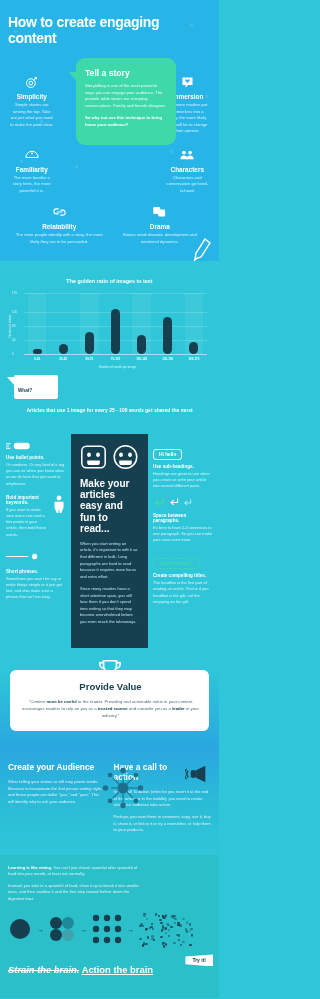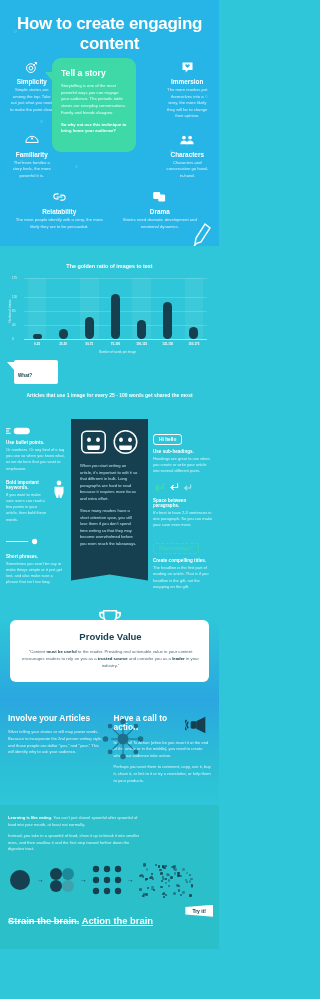--- a/index.html
+++ b/index.html
@@ -20,44 +20,44 @@
     position: relative;
     overflow: hidden;
   }
   .hero-dots { position: absolute; inset: 0; pointer-events: none; opacity: .25; }
   .hero-dots span {
     position: absolute; width: 3px; height: 3px; border-radius: 50%;
     border: 1px solid rgba(255,255,255,.75);
   }
   .hero h1 {
     position: relative;
-    text-align: center;
+    text-align: left;
     color: #ffffff;
-    font-size: 17px;
+    font-size: 14px;
     font-weight: bold;
     letter-spacing: -.3px;
-    margin-bottom: 5px;
+    margin-bottom: 28px;
   }
   .hero-grid {
     position: relative;
     display: grid;
     grid-template-columns: 1fr 1fr;
     column-gap: 108px;
     row-gap: 12px;
   }
   .feat { text-align: center; color: #ffffff; }
   .feat .ic { height: 16px; display: flex; align-items: center; justify-content: center; margin-bottom: 3px; }
   .feat .ic svg { display: block; }
   .feat .ft { font-size: 6.4px; font-weight: bold; margin-bottom: 2px; }
   .feat .fd { font-size: 4.2px; line-height: 1.55; color: #d8f2ff; padding: 0 2px; }
 
   .bubble-wrap {
     position: absolute;
-    left: 52px; top: 58px;
-    width: 84px;
+    left: 76px; top: 58px;
+    width: 100px;
   }
   .bubble {
     background: #3fd9a8;
     border-radius: 9px;
     padding: 10px 9px 12px 9px;
     position: relative;
   }
   .bubble::after {
     content: "";
     position: absolute; left: -7px; top: 14px;
@@ -210,21 +210,21 @@
   .pace-sec p b { color: #ffffff; }
   .flowrow { display: flex; align-items: center; gap: 5px; margin-top: 10px; height: 34px; }
   .arrowg { color: #16404f; font-size: 7px; }
 
   
   .brain-sec {
     background: #2bbfc9;
     padding: 6px 8px 16px 8px;
     position: relative;
   }
-  .strike { position: relative; display: inline-block; color: #ffffff; }
+  .strike { position: relative; display: inline-block; color: #ffffff; font-style: italic; }
   .strike::after {
     content: ""; position: absolute; left: 0; right: 0; top: 55%; height: 1px; background: #ffffff;
   }
   .brain-title { font-size: 9.4px; font-weight: bold; color: #ffffff; margin-bottom: 7px; }
   .brain-title u { text-decoration: underline; }
   .tryit {
     position: absolute; right: 6px; top: -4px;
     background: #ffffff; padding: 3px 7px; color: #16404f;
     font-size: 5px; font-weight: bold;
     clip-path: polygon(0 18%, 100% 0, 100% 100%, 0 82%);
@@ -443,20 +443,21 @@
             <rect x="18" y="9" width="4" height="5" rx="2" fill="#fff" stroke="none"></rect>
             <path d="M8 18h14v2a3 3 0 01-3 3h-8a3 3 0 01-3-3z" fill="#fff" stroke="none"></path>
           </svg>
           <svg width="28" height="26" viewBox="0 0 30 28" fill="none" stroke="#fff" stroke-width="1.7">
             <circle cx="15" cy="14" r="12.5"></circle>
             <rect x="8" y="9" width="4" height="5" rx="2" fill="#fff" stroke="none"></rect>
             <rect x="18" y="9" width="4" height="5" rx="2" fill="#fff" stroke="none"></rect>
             <path d="M8 18h14v2a3 3 0 01-3 3h-8a3 3 0 01-3-3z" fill="#fff" stroke="none"></path>
           </svg>
         </div>
+        <h2>Make your articles easy and fun to read...</h2>
         <p>When you start writing an article, it's important to edit it so that different in bulk. Long paragraphs are hard to read because it requires more focus and extra effort.</p>
         <p>Since many readers have a short attention span, you still lose them if you don't spend time writing so that they may become overwhelmed before you even reach the takeaways.</p>
       </div>
     </div>
 
     <div class="col-side">
       <div class="pillbtn">Hi hello</div>
       <div class="tipt">Use sub-headings.</div>
       <div class="tipd">Headings are great to use when you create or write your article into several different parts.</div>
 
@@ -493,21 +494,21 @@
             <path d="M12 16h4v4h-4z"></path>
         </svg>
       </div>
       <h2>Provide Value</h2>
       <p><span>"Content </span><b>must be useful</b><span> to the reader. Providing real actionable value in your content encourages readers to rely on you as a </span><b>trusted source</b><span> and consider you as a </span><b>leader</b><span> in your industry."</span></p>
     </div>
   </section>
 
   <section class="two-sec">
     <div>
-      <h3>Involve your Articles</h3>
+      <h3>Create your Audience</h3>
       <p>Silver telling your stories or still may power words. Because to incorporate the 2nd person writing style, and those people are dollar "you," and "your." This will identify why to ask your audience.</p>
     </div>
     <div style="position:absolute;left:100px;top:16px">
       <svg width="46" height="46" viewBox="0 0 50 50" fill="#1d6f8b">
         <circle cx="25" cy="25" r="6"></circle>
         <circle cx="25" cy="6" r="3"></circle>
           <circle cx="25" cy="44" r="3"></circle>
         <circle cx="6" cy="25" r="3"></circle>
           <circle cx="44" cy="25" r="3"></circle>
         <circle cx="11" cy="11" r="2.6"></circle>

